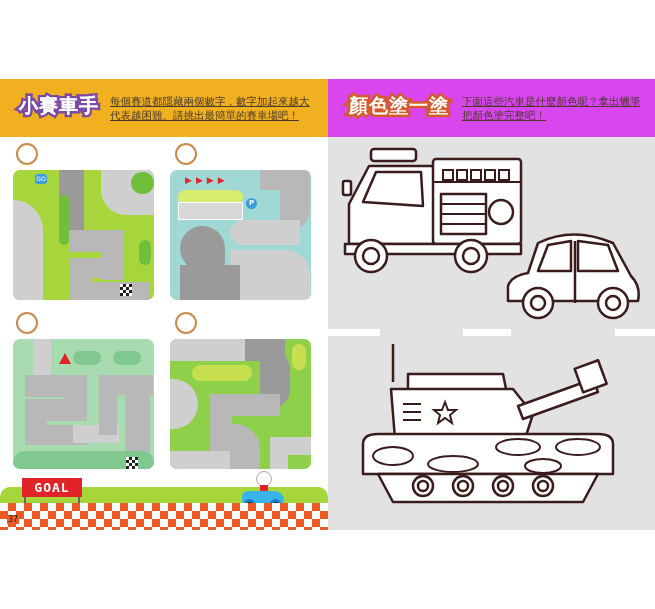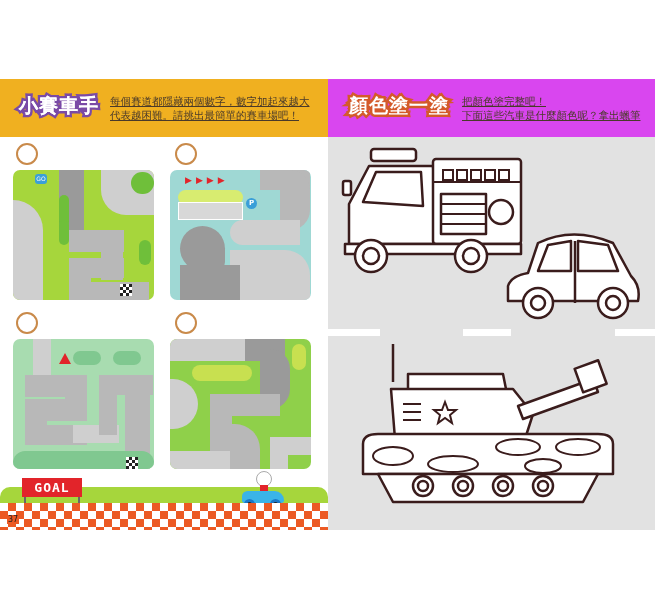--- a/index.html
+++ b/index.html
@@ -151,22 +151,22 @@
 
     <div class="checkers-strip"></div>
     <div class="page-num" style="left:7px; top:436px; background:#ec5a24; color:#222; padding:0 1px;">37</div>
   </div>
 
   <div class="page-right">
     <div class="header header-right">
       <div class="title title-right">顏色塗一塗</div>
       <div class="title title-right-fill">顏色塗一塗</div>
       <div class="instr instr-right">
+        <div>下面這些汽車是什麼顏色呢？拿出蠟筆</div>
         <div>把顏色塗完整吧！</div>
-        <div>下面這些汽車是什麼顏色呢？拿出蠟筆</div>
       </div>
     </div>
 
     <div class="road-marks" style="left:0; top:250px; width:52px;"></div>
     <div class="road-marks" style="left:135px; top:250px; width:48px;"></div>
     <div class="road-marks" style="left:287px; top:250px; width:40px;"></div>
 
     <svg style="position:absolute; left:13px; top:65px;" width="186" height="130" viewBox="0 0 186 130">
       <g fill="#ffffff" stroke="#3a1c1c" stroke-width="2.5" stroke-linejoin="round">
         <rect x="30" y="5" width="45" height="12" rx="3"></rect>

